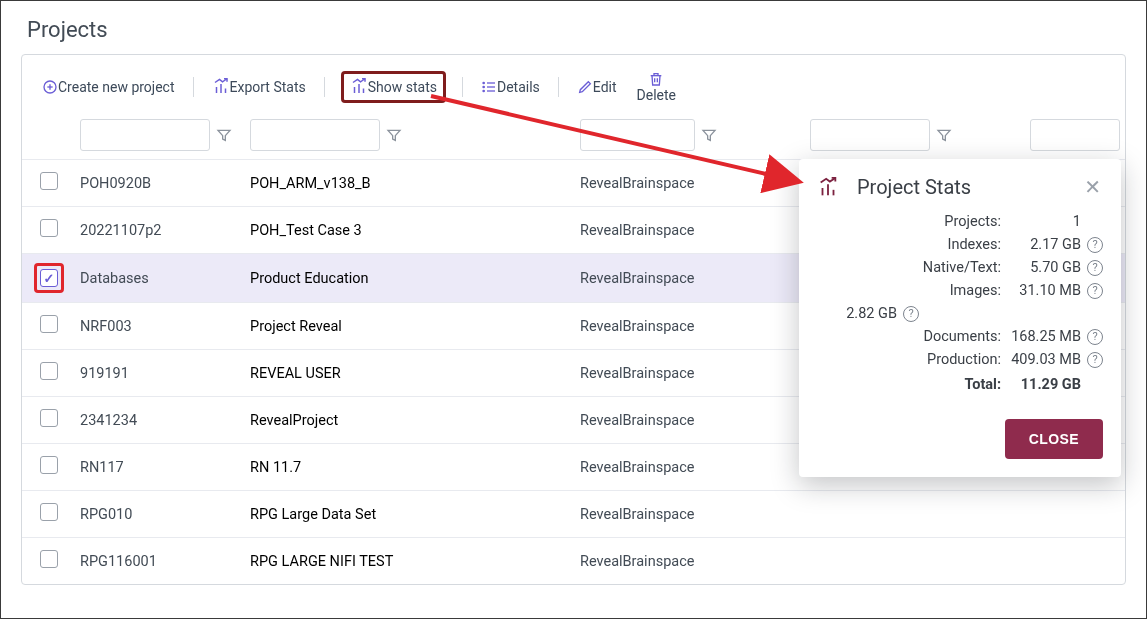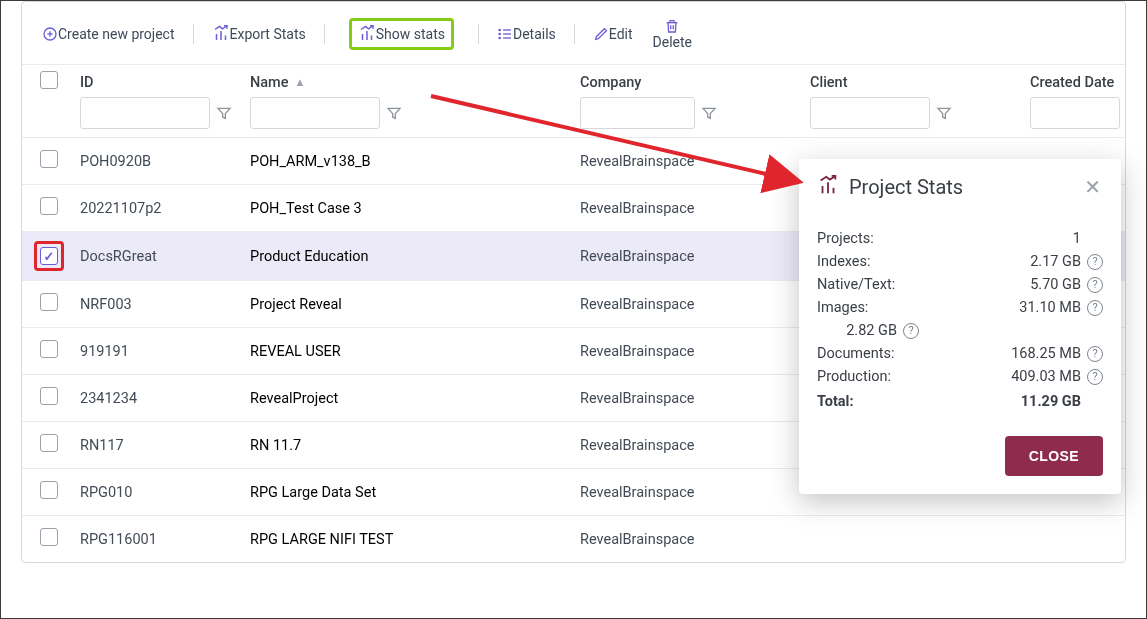--- a/index.html
+++ b/index.html
@@ -47,24 +47,24 @@
     user-select: none;
   }
   .toolbar .tb-btn .icon { color: #6b5ed6; flex-shrink:0; }
   .tb-divider {
     width: 1px;
     height: 20px;
     background: #d5d9de;
     margin: 0 12px;
   }
   .tb-highlight {
-    border: 3px solid #84cc16;
+    border: 3px solid #7f1d1d;
     border-radius: 4px;
     padding: 8px 10px;
-    margin: -8px 12px;
+    margin: -8px 4px;
   }
 
   
   .icon svg { display:block; }
   .i16 svg { width:16px; height:16px; }
   .i18 svg { width:18px; height:18px; }
   .i22 svg { width:22px; height:22px; }
 
   
   table.grid {
@@ -146,23 +146,23 @@
     top: 158px;
     left: 798px;
     width: 322px;
     background: #fff;
     border-radius: 4px;
     box-shadow: 0 8px 28px rgba(20,24,30,0.25);
     padding: 16px 18px 18px 18px;
   }
   .stats-header {
     display: flex;
-    align-items: flex-start;
-    gap: 10px;
-    margin-bottom: 31px;
+    align-items: flex-end;
+    gap: 18px;
+    margin-bottom: 14px;
   }
   .stats-header .icon { color:#7c2240; }
   .stats-title {
     font-size: 20px;
     color:#3a3f46;
     flex:1;
   }
   .stats-close {
     color:#9aa1aa;
     font-size:20px;
@@ -170,21 +170,21 @@
     cursor:pointer;
     padding:2px;
   }
   .stats-row {
     display:flex;
     align-items:center;
     font-size:14.5px;
     color:#3a3f46;
     margin: 6px 0;
   }
-  .stats-row .label { flex:1; }
+  .stats-row .label { flex:1;text-align:right; }
   .stats-row .value { text-align:right; margin-right:6px; min-width:80px; }
   .stats-row .q {
     width:16px; height:16px;
     border:1.5px solid #7d848e;
     border-radius:50%;
     display:inline-flex;
     align-items:center;
     justify-content:center;
     font-size:11px;
     color:#7d848e;
@@ -214,20 +214,21 @@
     top:80px; left:425px;
     width:410px; height:120px;
     pointer-events:none;
   }
 
 </style>
 </head>
 <body>
 
 <div class="page">
+  <div class="page-title">Projects</div>
 
   <div class="panel">
 
     <div class="toolbar">
       <div class="tb-btn">
         <span class="icon i16">
           <svg viewBox="0 0 24 24" fill="none" stroke="currentColor" stroke-width="2">
               <circle cx="12" cy="12" r="9"></circle>
               <line x1="12" y1="8" x2="12" y2="16"></line>
               <line x1="8" y1="12" x2="16" y2="12"></line>
@@ -301,35 +302,20 @@
     <table class="grid">
       <colgroup>
         <col class="cb-col">
         <col style="width:170px">
         <col style="width:330px">
         <col style="width:230px">
         <col style="width:220px">
         <col>
       </colgroup>
       <thead>
-        <tr>
-          <th style="text-align:center;">
-            <span class="checkbox"></span>
-          </th>
-          <th>ID</th>
-          <th>
-            <span class="th-name">
-              <span>Name</span>
-              <span class="sort-arrow">▲</span>
-            </span>
-          </th>
-          <th>Company</th>
-          <th>Client</th>
-          <th>Created Date</th>
-        </tr>
         <tr class="filter-row">
           <td></td>
           <td>
             <div class="filter-cell">
               <input class="filter-input narrow" style="">
               <span class="icon i16 filter-icon">
                 <svg viewBox="0 0 24 24" fill="none" stroke="currentColor" stroke-width="2">
                     <path d="M3 5 H21 L14 13 V20 L10 18 V13 Z"></path>
                   </svg>
               </span>
@@ -386,21 +372,21 @@
             <td><span class="id-text">20221107p2</span></td>
             <td><span class="project-name">POH_Test Case 3</span></td>
             <td><span class="company-text">RevealBrainspace</span></td>
             <td></td>
             <td></td>
           </tr>
           <tr class="row-selected">
             <td style="text-align: center;"><span class="cb-highlight">
                 <span class="checkbox checked"></span>
               </span></td>
-            <td><span class="id-text">DocsRGreat</span></td>
+            <td><span class="id-text">Databases</span></td>
             <td><span class="project-name">Product Education</span></td>
             <td><span class="company-text">RevealBrainspace</span></td>
             <td></td>
             <td></td>
           </tr>
           <tr>
             <td style="text-align: center;"><span class="checkbox"></span></td>
             <td><span class="id-text">NRF003</span></td>
             <td><span class="project-name">Project Reveal</span></td>
             <td><span class="company-text">RevealBrainspace</span></td>

